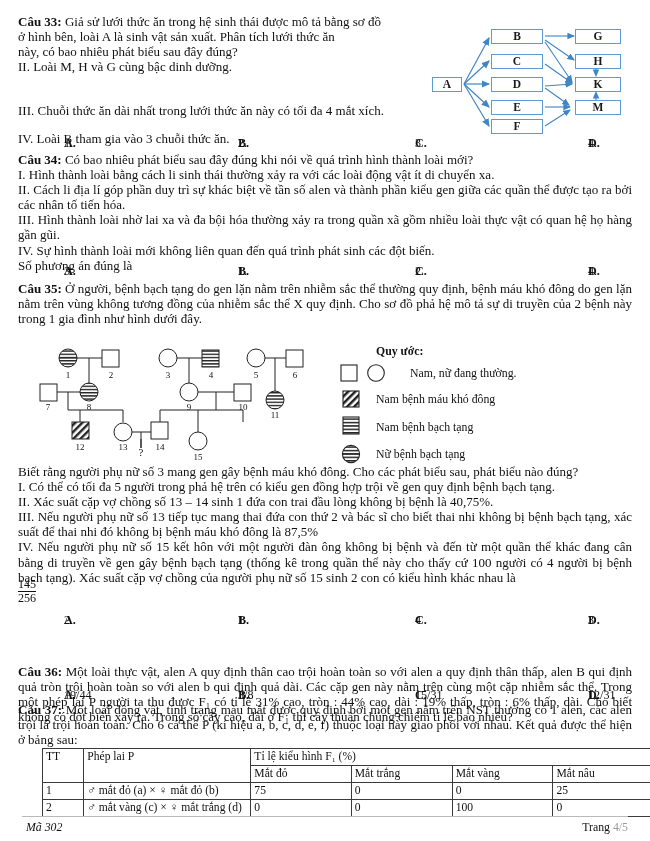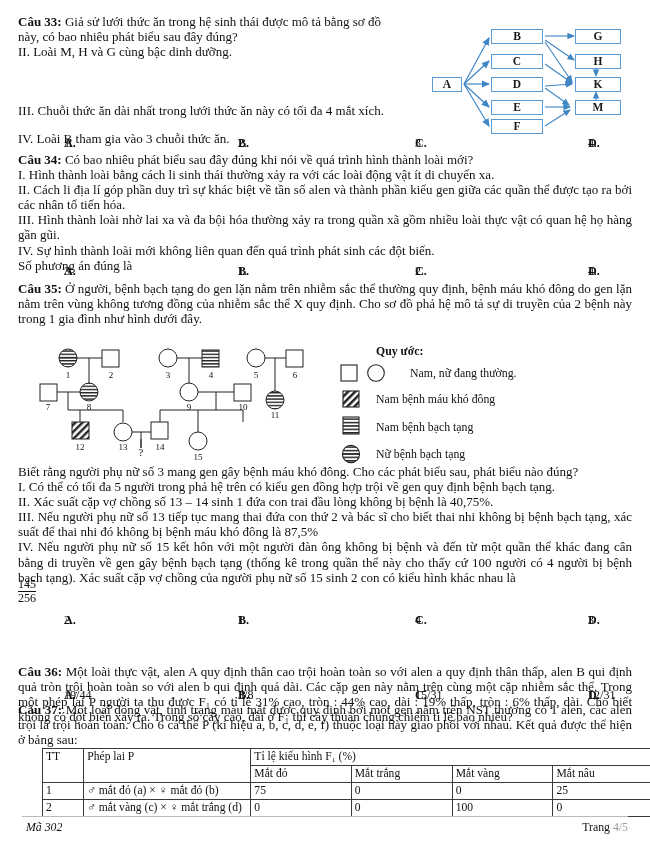--- a/index.html
+++ b/index.html
@@ -97,20 +97,21 @@
   #footer .trang { position:absolute; right:22px; top:4px; font-size:11.8px; }
   #footer .trang .pg { color:#9a9a9a; }
 </style>
 </head>
 <body>
 
 <div class="page">
 
   <div class="block txt" id="c33">
     <p><span class="q-lead">Câu 33:</span> <span>Giả sử lưới thức ăn trong hệ sinh thái được mô tả bằng sơ đồ</span></p>
+    <p>ở hình bên, loài A là sinh vật sản xuất. Phân tích lưới thức ăn</p>
     <p> này, có bao nhiêu phát biểu sau đây đúng?</p>
     <p>II. Loài M, H và G cùng bậc dinh dưỡng.</p>
   </div>
   <div class="block txt" style="left:18px; top:90px; width:614px;">
     <p>III. Chuỗi thức ăn dài nhất trong lưới thức ăn này có tối đa 4 mắt xích.</p>
     <p>IV. Loài B tham gia vào 3 chuỗi thức ăn.</p>
   </div>
 
   <div class="opts" style="top:136px;">
     <span class="o-a">

